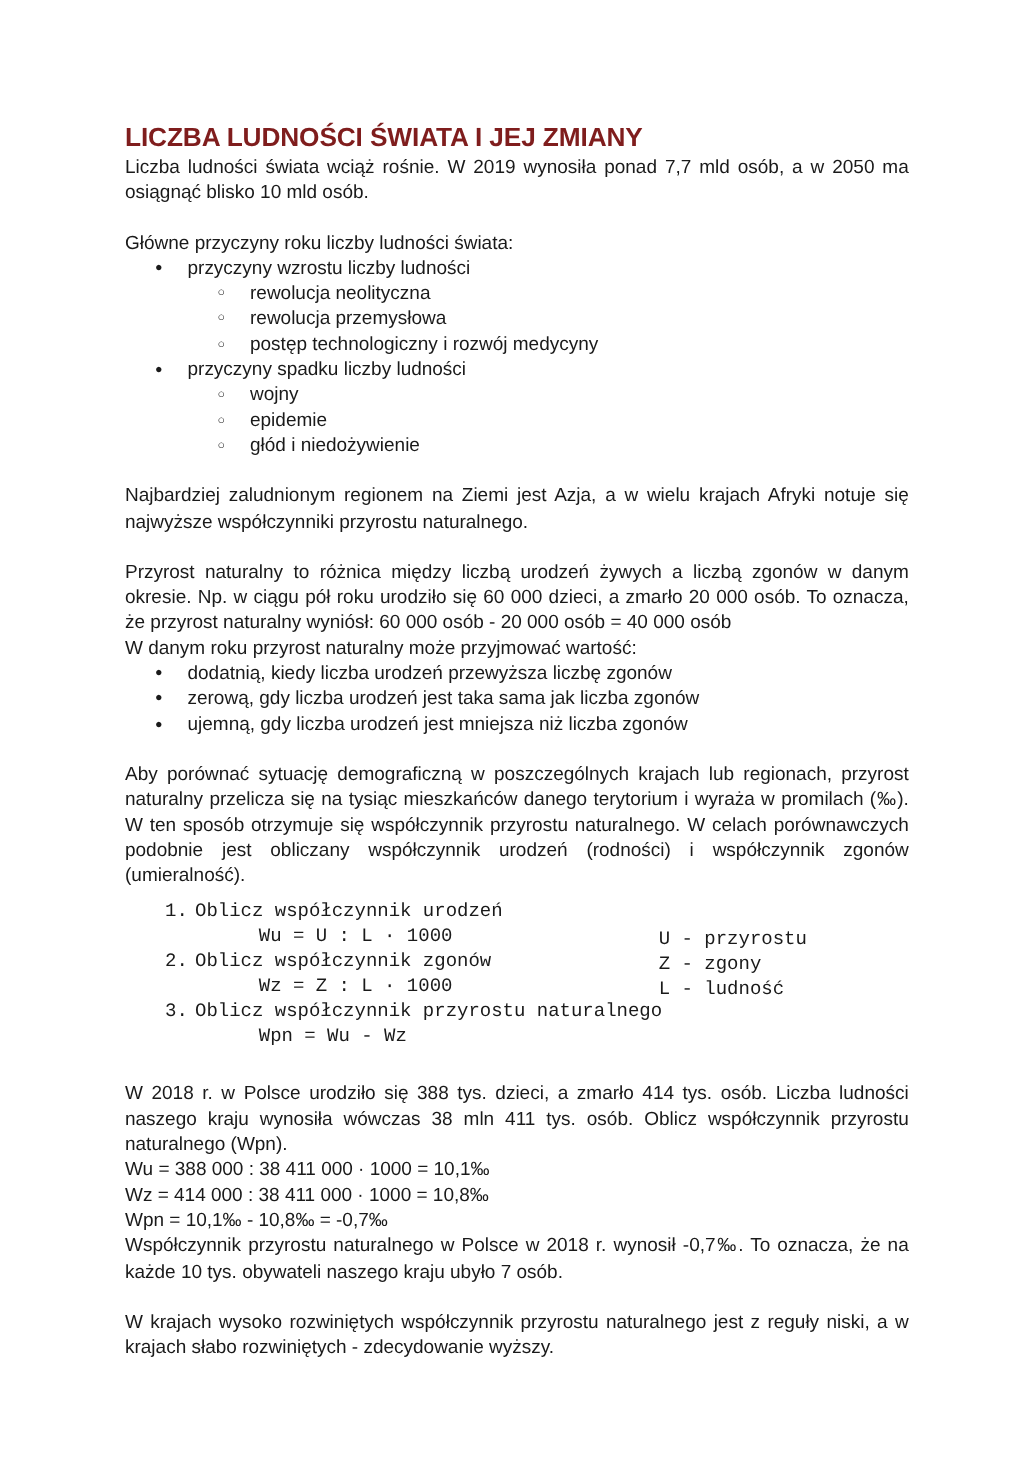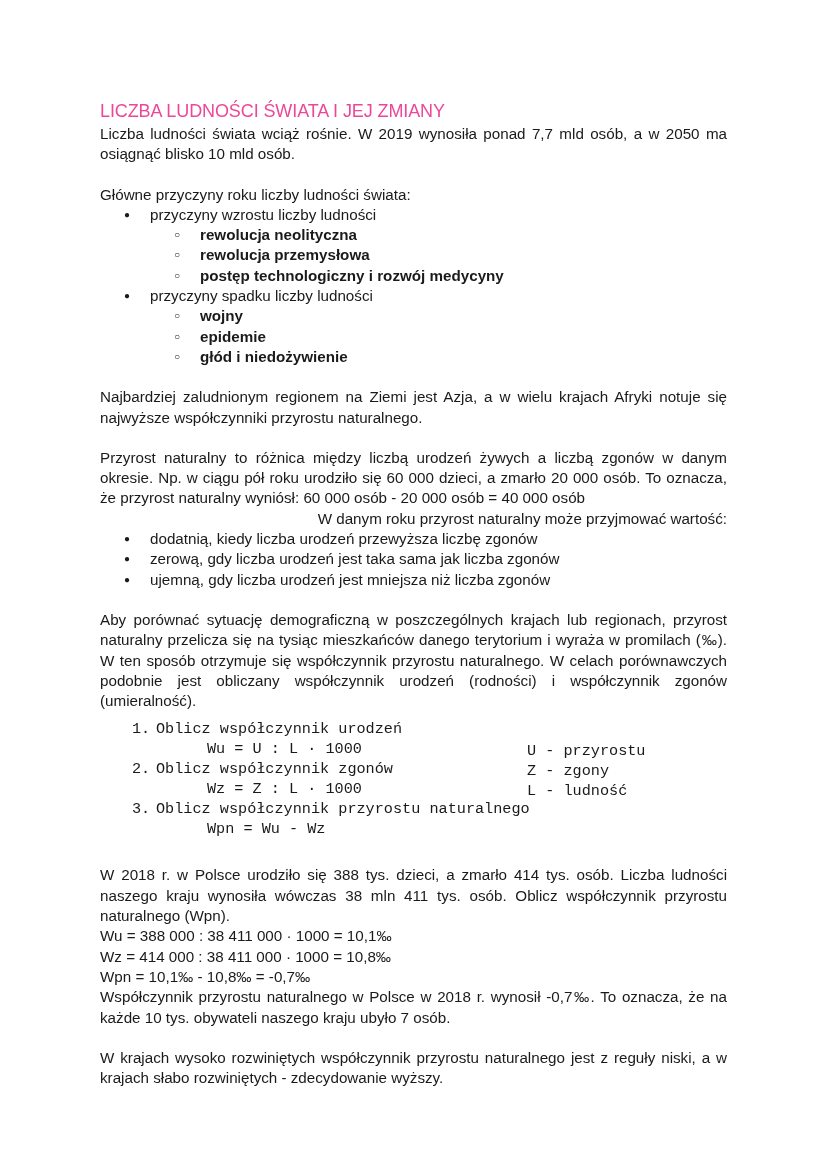--- a/index.html
+++ b/index.html
@@ -1,26 +1,26 @@
 <!DOCTYPE html>
 <html><head>
 <meta charset="utf-8">
 <style>
   html, body { margin: 0; padding: 0; background: #ffffff; }
   body { width: 828px; height: 1169px; position: relative; overflow: hidden;
          font-family: "Liberation Sans", sans-serif; color: #1a1a1a; font-size: 15.2px; }
   .page { position: absolute; left: 100px; top: 98px; width: 627px; }
-  h1 { margin: 0; font-size: 18px; font-weight: normal; color: #ec4899; line-height: 26px; letter-spacing: -0.1px; }
+  h1 { margin: 0; font-size: 21px; font-weight: bold; color: #7f1d1d; line-height: 26px; letter-spacing: -0.1px; }
   p { margin: 0; line-height: 20.3px; text-align: justify; }
   .gap { height: 20px; }
   ul { margin: 0; padding: 0; list-style: none; }
   li { line-height: 20.3px; position: relative; }
   .l1 { padding-left: 50px; }
   .l1::before { content: "\25CF"; position: absolute; left: 24px; top: 0; font-size: 10px; }
-  .l2 { padding-left: 100px; font-weight: bold; }
+  .l2 { padding-left: 100px; }
   .l2::before { content: "\25CB"; position: absolute; left: 74px; top: 0; font-size: 10px; }
   b { font-weight: normal; }
   .formulas { position: relative; height: 120px; margin-top: 1px; font-family: Liberation Mono, monospace; }
   .step { position: absolute; left: 32px; line-height: 20.3px; }
   .step .num { display: inline-block; width: 24px; }
   .fx { position: absolute; left: 107px; line-height: 20.3px; }
   .legend { position: absolute; left: 427px; line-height: 20.3px; }
   .calc p { text-align: left; }
 </style>
 </head>
@@ -41,21 +41,21 @@
     <li class="l2">wojny</li>
     <li class="l2">epidemie</li>
     <li class="l2">głód i niedożywienie</li>
   </ul>
   <div class="gap"></div>
 
   <p>Najbardziej zaludnionym regionem na Ziemi jest Azja, a w wielu krajach Afryki notuje się najwyższe współczynniki przyrostu naturalnego.</p>
   <div class="gap"></div>
 
   <p><b>Przyrost naturalny</b><span> to różnica między liczbą urodzeń żywych a liczbą zgonów w danym okresie. Np. w ciągu pół roku urodziło się 60 000 dzieci, a zmarło 20 000 osób. To oznacza, że przyrost naturalny wyniósł: 60 000 osób - 20 000 osób = 40 000 osób</span></p>
-  <p style="text-align:right">W danym roku przyrost naturalny może przyjmować wartość:</p>
+  <p style="text-align:left">W danym roku przyrost naturalny może przyjmować wartość:</p>
   <ul>
     <li class="l1"><b>dodatnią</b><span>, kiedy liczba urodzeń przewyższa liczbę zgonów</span></li>
     <li class="l1"><b>zerową</b><span>, gdy liczba urodzeń jest taka sama jak liczba zgonów</span></li>
     <li class="l1"><b>ujemną</b><span>, gdy liczba urodzeń jest mniejsza niż liczba zgonów</span></li>
   </ul>
   <div class="gap"></div>
 
   <p><span>Aby porównać sytuację demograficzną w poszczególnych krajach lub regionach, przyrost naturalny przelicza się na tysiąc mieszkańców danego terytorium i wyraża w promilach (‰). W ten sposób otrzymuje się </span><b>współczynnik przyrostu naturalnego</b><span>. W celach porównawczych podobnie jest obliczany </span><b>współczynnik urodzeń</b><span> (rodności) i </span><b>współczynnik zgonów</b><span> (umieralność).</span></p>
 
   <div class="formulas" style="margin-top:8px;height:124px;">

